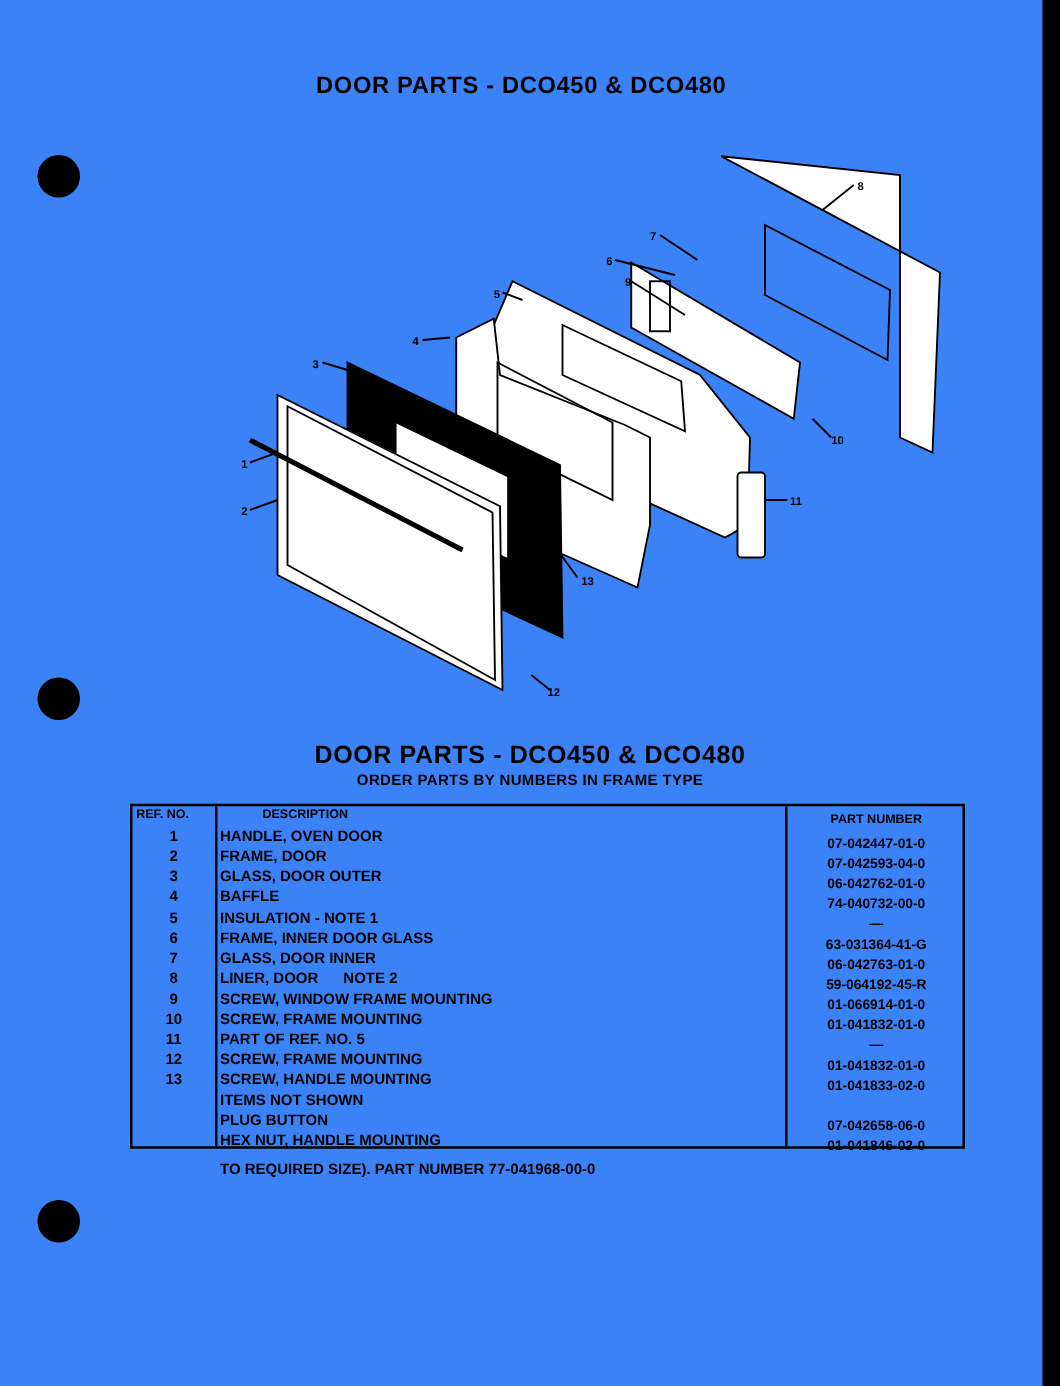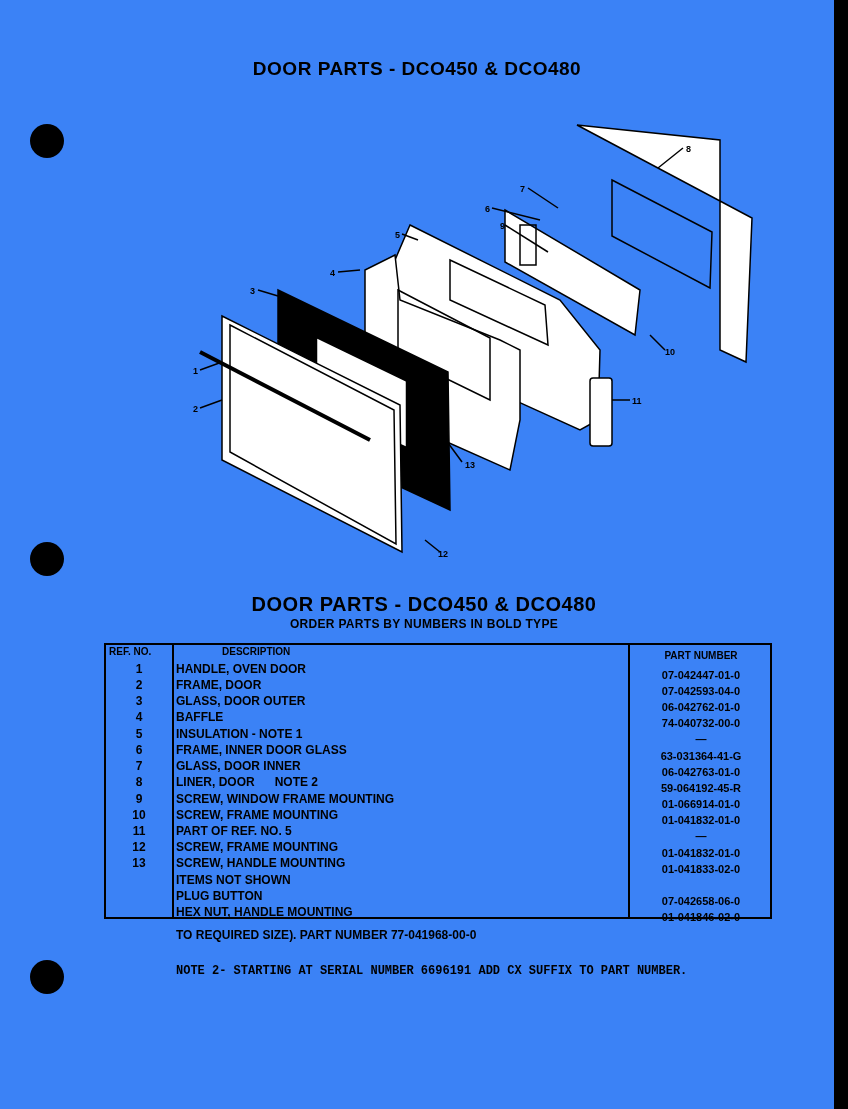--- a/index.html
+++ b/index.html
@@ -81,41 +81,41 @@
       <text x="686" y="152">8</text>
       <text x="500" y="229">9</text>
       <text x="665" y="355">10</text>
       <text x="632" y="404">11</text>
       <text x="438" y="557">12</text>
       <text x="465" y="468">13</text>
     </g>
   </svg>
 
   <div class="title2">DOOR PARTS - DCO450 &amp; DCO480</div>
-  <div class="subtitle">ORDER PARTS BY NUMBERS IN BOLD TYPE</div>
+  <div class="subtitle">ORDER PARTS BY NUMBERS IN FRAME TYPE</div>
 
   <div class="tbl">
     <div class="col-ref ref">
       <div class="hdr" style="left:3px;">REF. NO.</div>
       <div class="row" style="top:16px">1</div>
       <div class="row" style="top:32px">2</div>
       <div class="row" style="top:48px">3</div>
       <div class="row" style="top:64px">4</div>
       <div class="row" style="top:81px">5</div>
       <div class="row" style="top:97px">6</div>
       <div class="row" style="top:113px">7</div>
       <div class="row" style="top:129px">8</div>
       <div class="row" style="top:146px">9</div>
       <div class="row" style="top:162px">10</div>
       <div class="row" style="top:178px">11</div>
       <div class="row" style="top:194px">12</div>
       <div class="row" style="top:210px">13</div>
     </div>
     <div class="col-desc desc">
-      <div class="hdr" style="left:20px;padding-left:28px;">DESCRIPTION</div>
+      <div class="hdr" style="left:8px;padding-left:28px;">DESCRIPTION</div>
       <div class="row" style="top:16px">HANDLE, OVEN DOOR</div>
       <div class="row" style="top:32px">FRAME, DOOR</div>
       <div class="row" style="top:48px">GLASS, DOOR OUTER</div>
       <div class="row" style="top:64px">BAFFLE</div>
       <div class="row" style="top:81px">INSULATION - NOTE 1</div>
       <div class="row" style="top:97px">FRAME, INNER DOOR GLASS</div>
       <div class="row" style="top:113px">GLASS, DOOR INNER</div>
       <div class="row" style="top:129px;white-space:pre">LINER, DOOR      NOTE 2</div>
       <div class="row" style="top:146px">SCREW, WINDOW FRAME MOUNTING</div>
       <div class="row" style="top:162px">SCREW, FRAME MOUNTING</div>
@@ -142,14 +142,13 @@
       <div class="row" style="top:200px">01-041832-01-0</div>
       <div class="row" style="top:216px">01-041833-02-0</div>
       <div class="row" style="top:248px">07-042658-06-0</div>
       <div class="row" style="top:264px">01-041846-02-0</div>
     </div>
   </div>
 
   <div class="notes">
     <div>TO REQUIRED SIZE). PART NUMBER 77-041968-00-0</div>
   </div>
-  <div class="note2">NOTE 2- STARTING AT SERIAL NUMBER 6696191 ADD CX SUFFIX TO PART NUMBER.</div>
 </div>
 
 </body></html>

